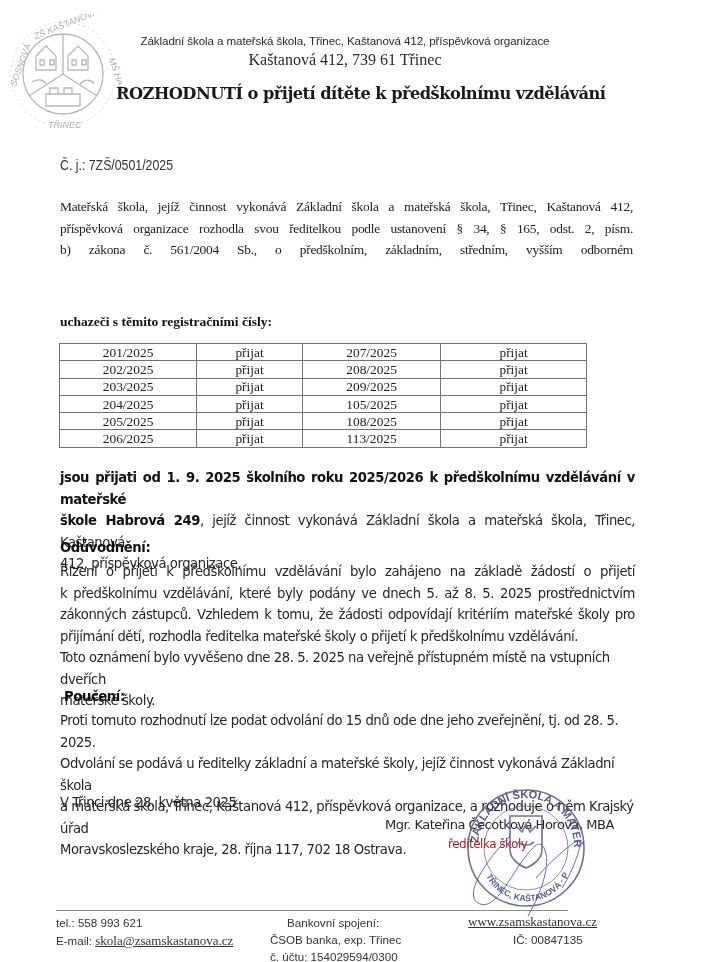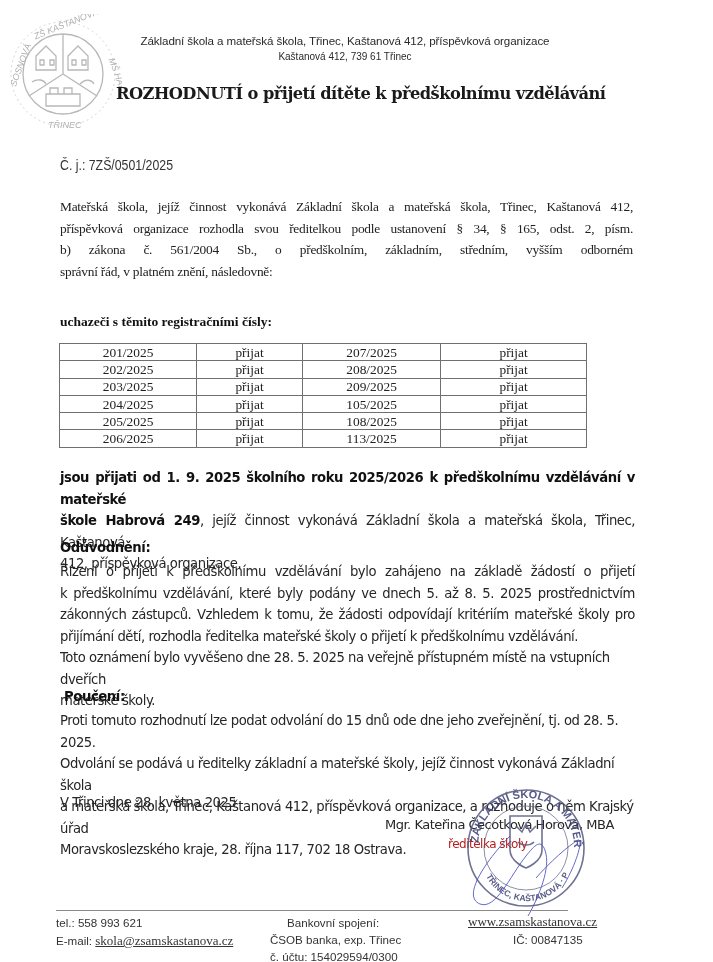--- a/index.html
+++ b/index.html
@@ -2,21 +2,21 @@
 <html><head>
 <meta charset="utf-8">
 <style>
   html, body { margin: 0; padding: 0; background: #ffffff; }
   body { width: 713px; height: 962px; position: relative; overflow: hidden; color: #1f1f1f; font-family: "Liberation Sans", sans-serif; }
   .abs { position: absolute; }
 
   
   #logo { left: 4px; top: 14px; width: 118px; height: 118px; }
   #hdr-line1 { left: 110px; top: 34px; width: 470px; text-align: center; font-size: 11.6px; color: #2a2a2a; letter-spacing: -0.1px; }
-  #hdr-line2 { left: 110px; top: 51px; width: 470px; text-align: center; font-size: 10px; color: #2a2a2a; }
+  #hdr-line2 { left: 110px; top: 51px; width: 470px; text-align: center; font-size: 16px; color: #2a2a2a; font-family: Liberation Serif, serif; }
   #title { left: 116px; top: 83px; font-size: 17.5px; font-weight: bold; color: #1a1a1a; font-family: "DejaVu Serif", serif; letter-spacing: -0.6px; transform: scaleX(0.93); transform-origin: left center; white-space: nowrap; }
 
   #ref { left: 60px; top: 157px; font-size: 14px; color: #333; font-family: "Liberation Sans Narrow", "Liberation Sans", sans-serif; transform: scaleX(0.88); transform-origin: left center; white-space: nowrap; }
 
   .para { left: 60px; width: 573px; font-size: 13.4px; line-height: 21.6px; color: #222; text-align: justify; font-family: "Liberation Serif", serif; }
   #intro { top: 196px; letter-spacing: -0.25px; }
 
   #applicants-label { left: 60px; top: 314px; font-size: 13.5px; font-weight: bold; font-family: "Liberation Serif", serif; color: #111; }
 
   table#reg { position: absolute; left: 59px; top: 343px; width: 528px; border-collapse: collapse; font-family: "Liberation Serif", serif; font-size: 13.4px; color: #222; }
@@ -79,21 +79,20 @@
 <div id="hdr-line2" class="abs">Kaštanová 412, 739 61 Třinec</div>
 
 <div id="title" class="abs">ROZHODNUTÍ o přijetí dítěte k předškolnímu vzdělávání</div>
 
 <div id="ref" class="abs">Č. j.: 7ZŠ/0501/2025</div>
 
 <div id="intro" class="abs para">
   <span class="jl">Mateřská škola, jejíž činnost vykonává Základní škola a mateřská škola, Třinec, Kaštanová 412,</span>
   <span class="jl">příspěvková organizace rozhodla svou ředitelkou podle ustanovení § 34, § 165, odst. 2, písm.</span>
   <span class="jl">b) zákona č. 561/2004 Sb., o předškolním, základním, středním, vyšším odborném</span>
-  <span class="ll">správní řád, v platném znění, následovně:</span>
 </div>
 
 <div id="applicants-label" class="abs">uchazeči s těmito registračními čísly:</div>
 
 <table id="reg">
   <tbody>
     <tr>
       <td class="c1">201/2025</td>
       <td class="c2">přijat</td>
       <td class="c3">207/2025</td>

